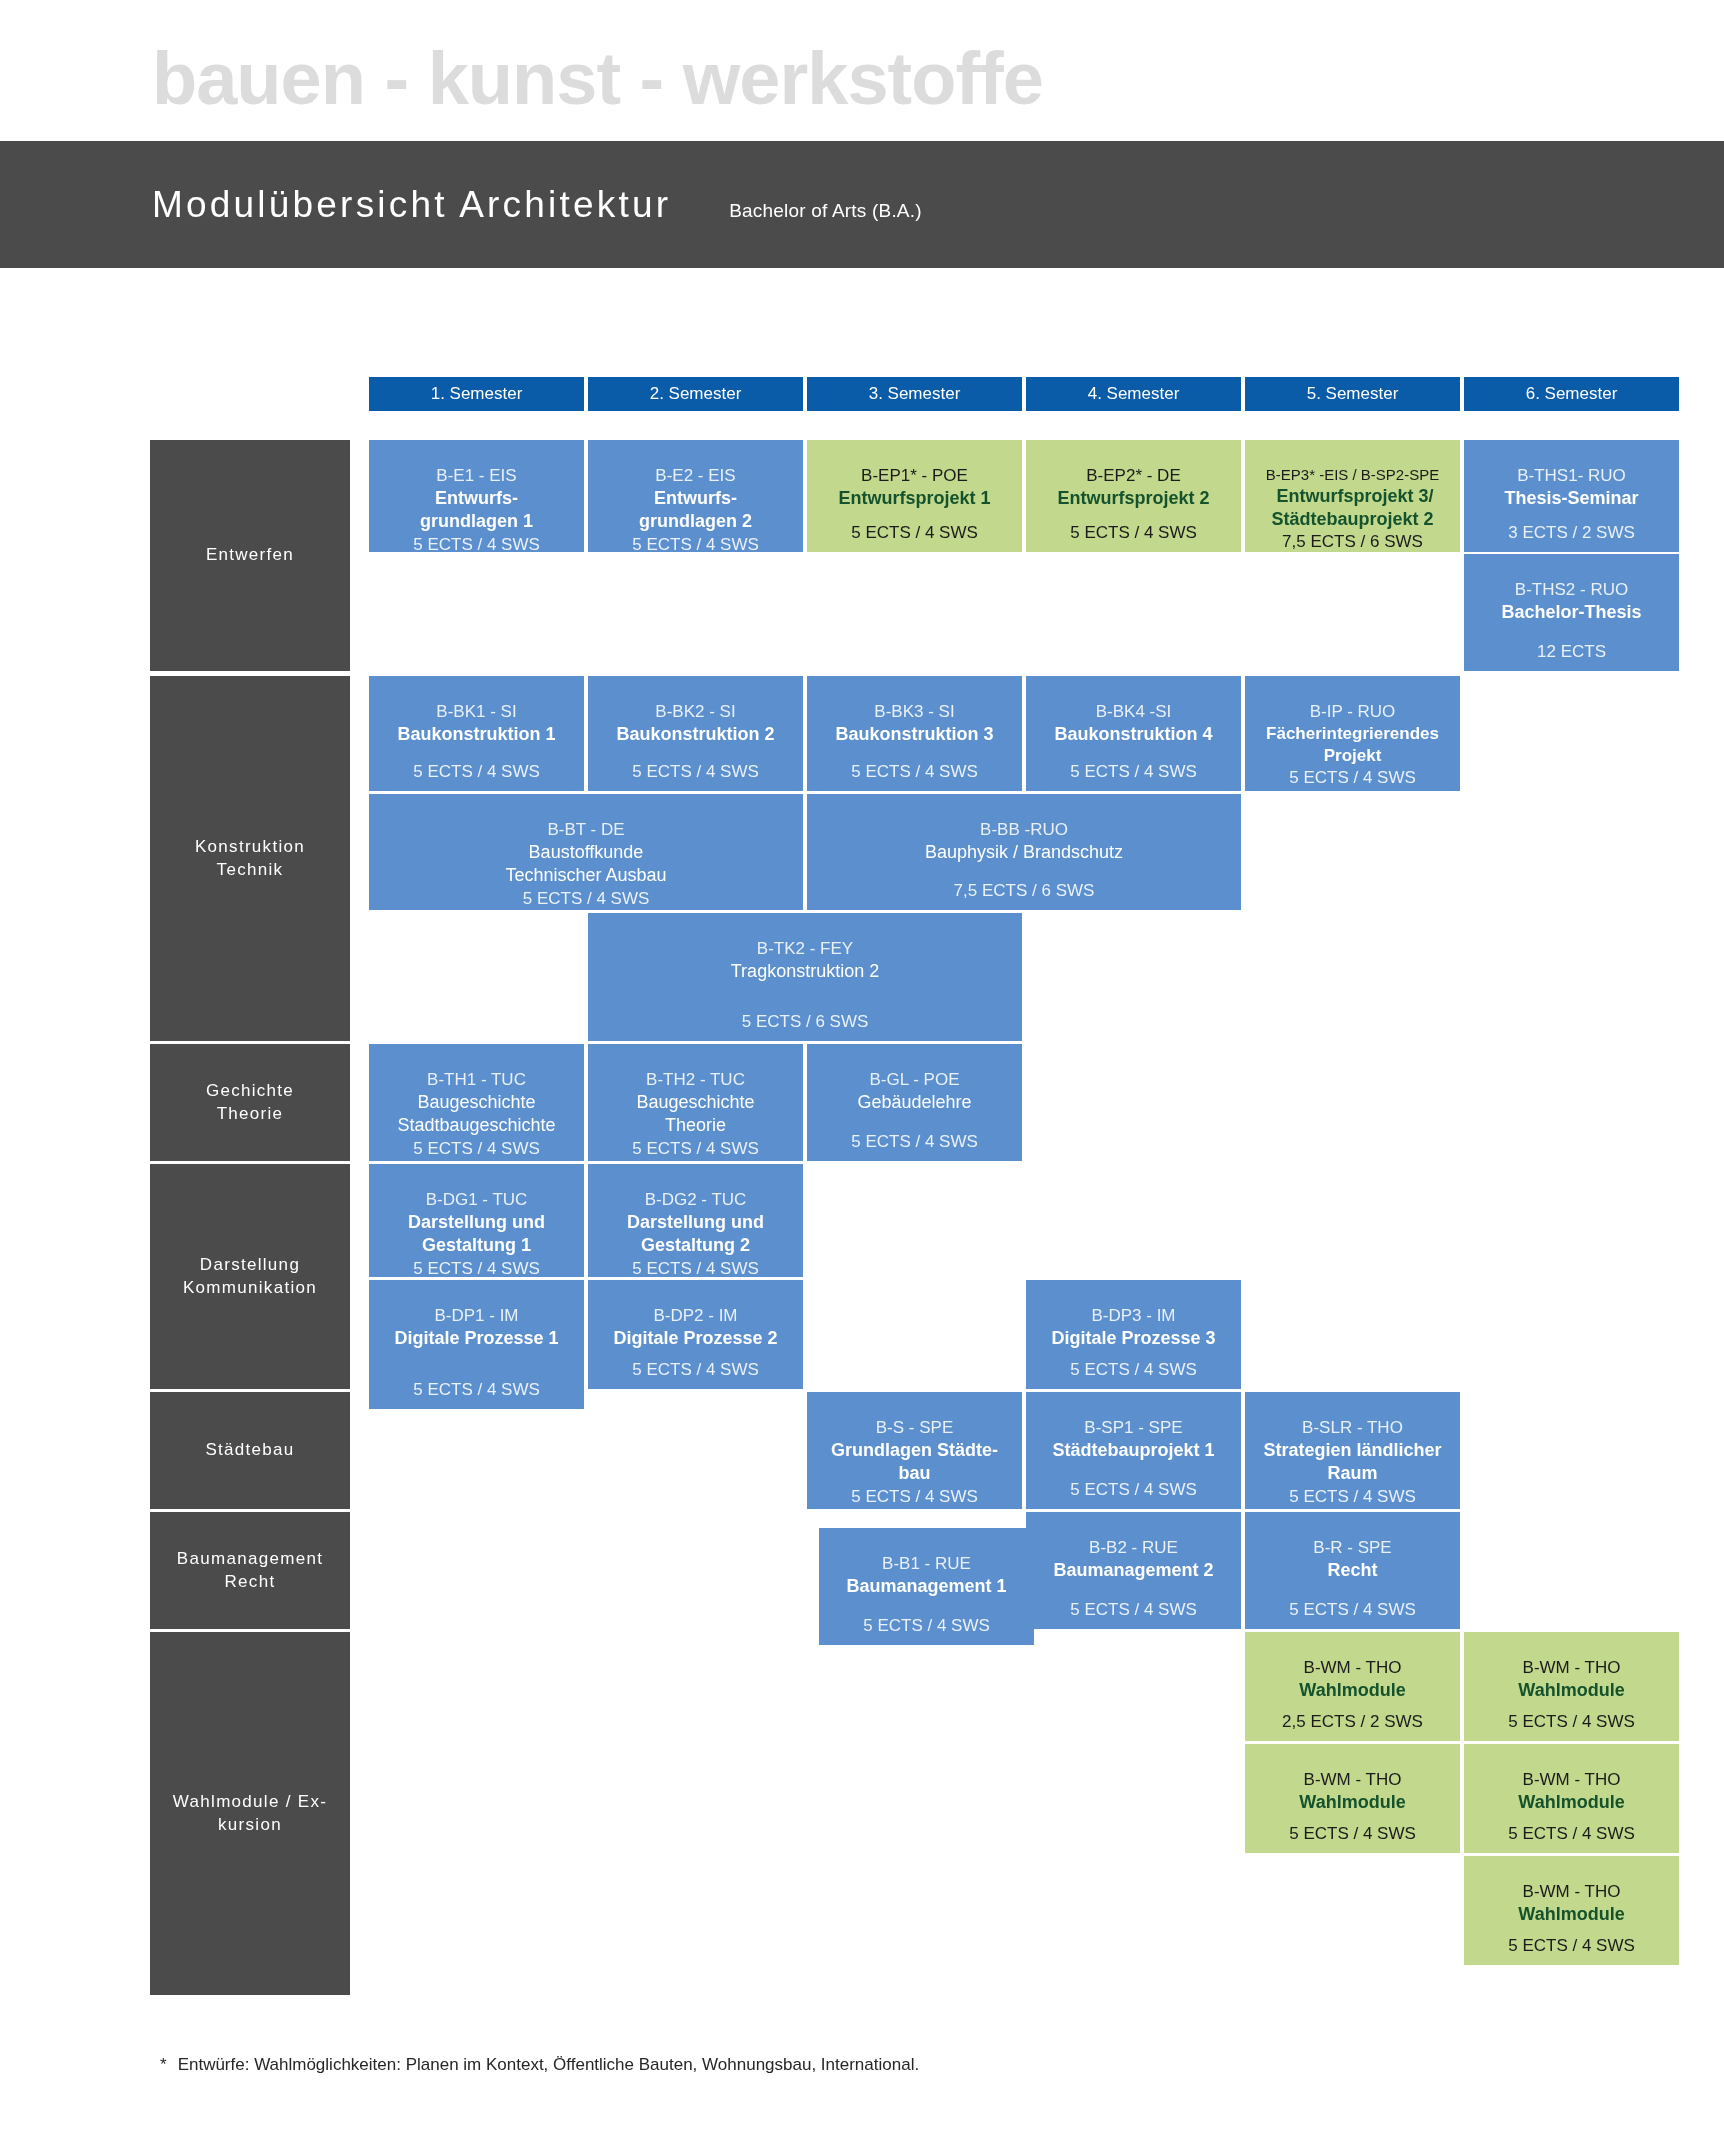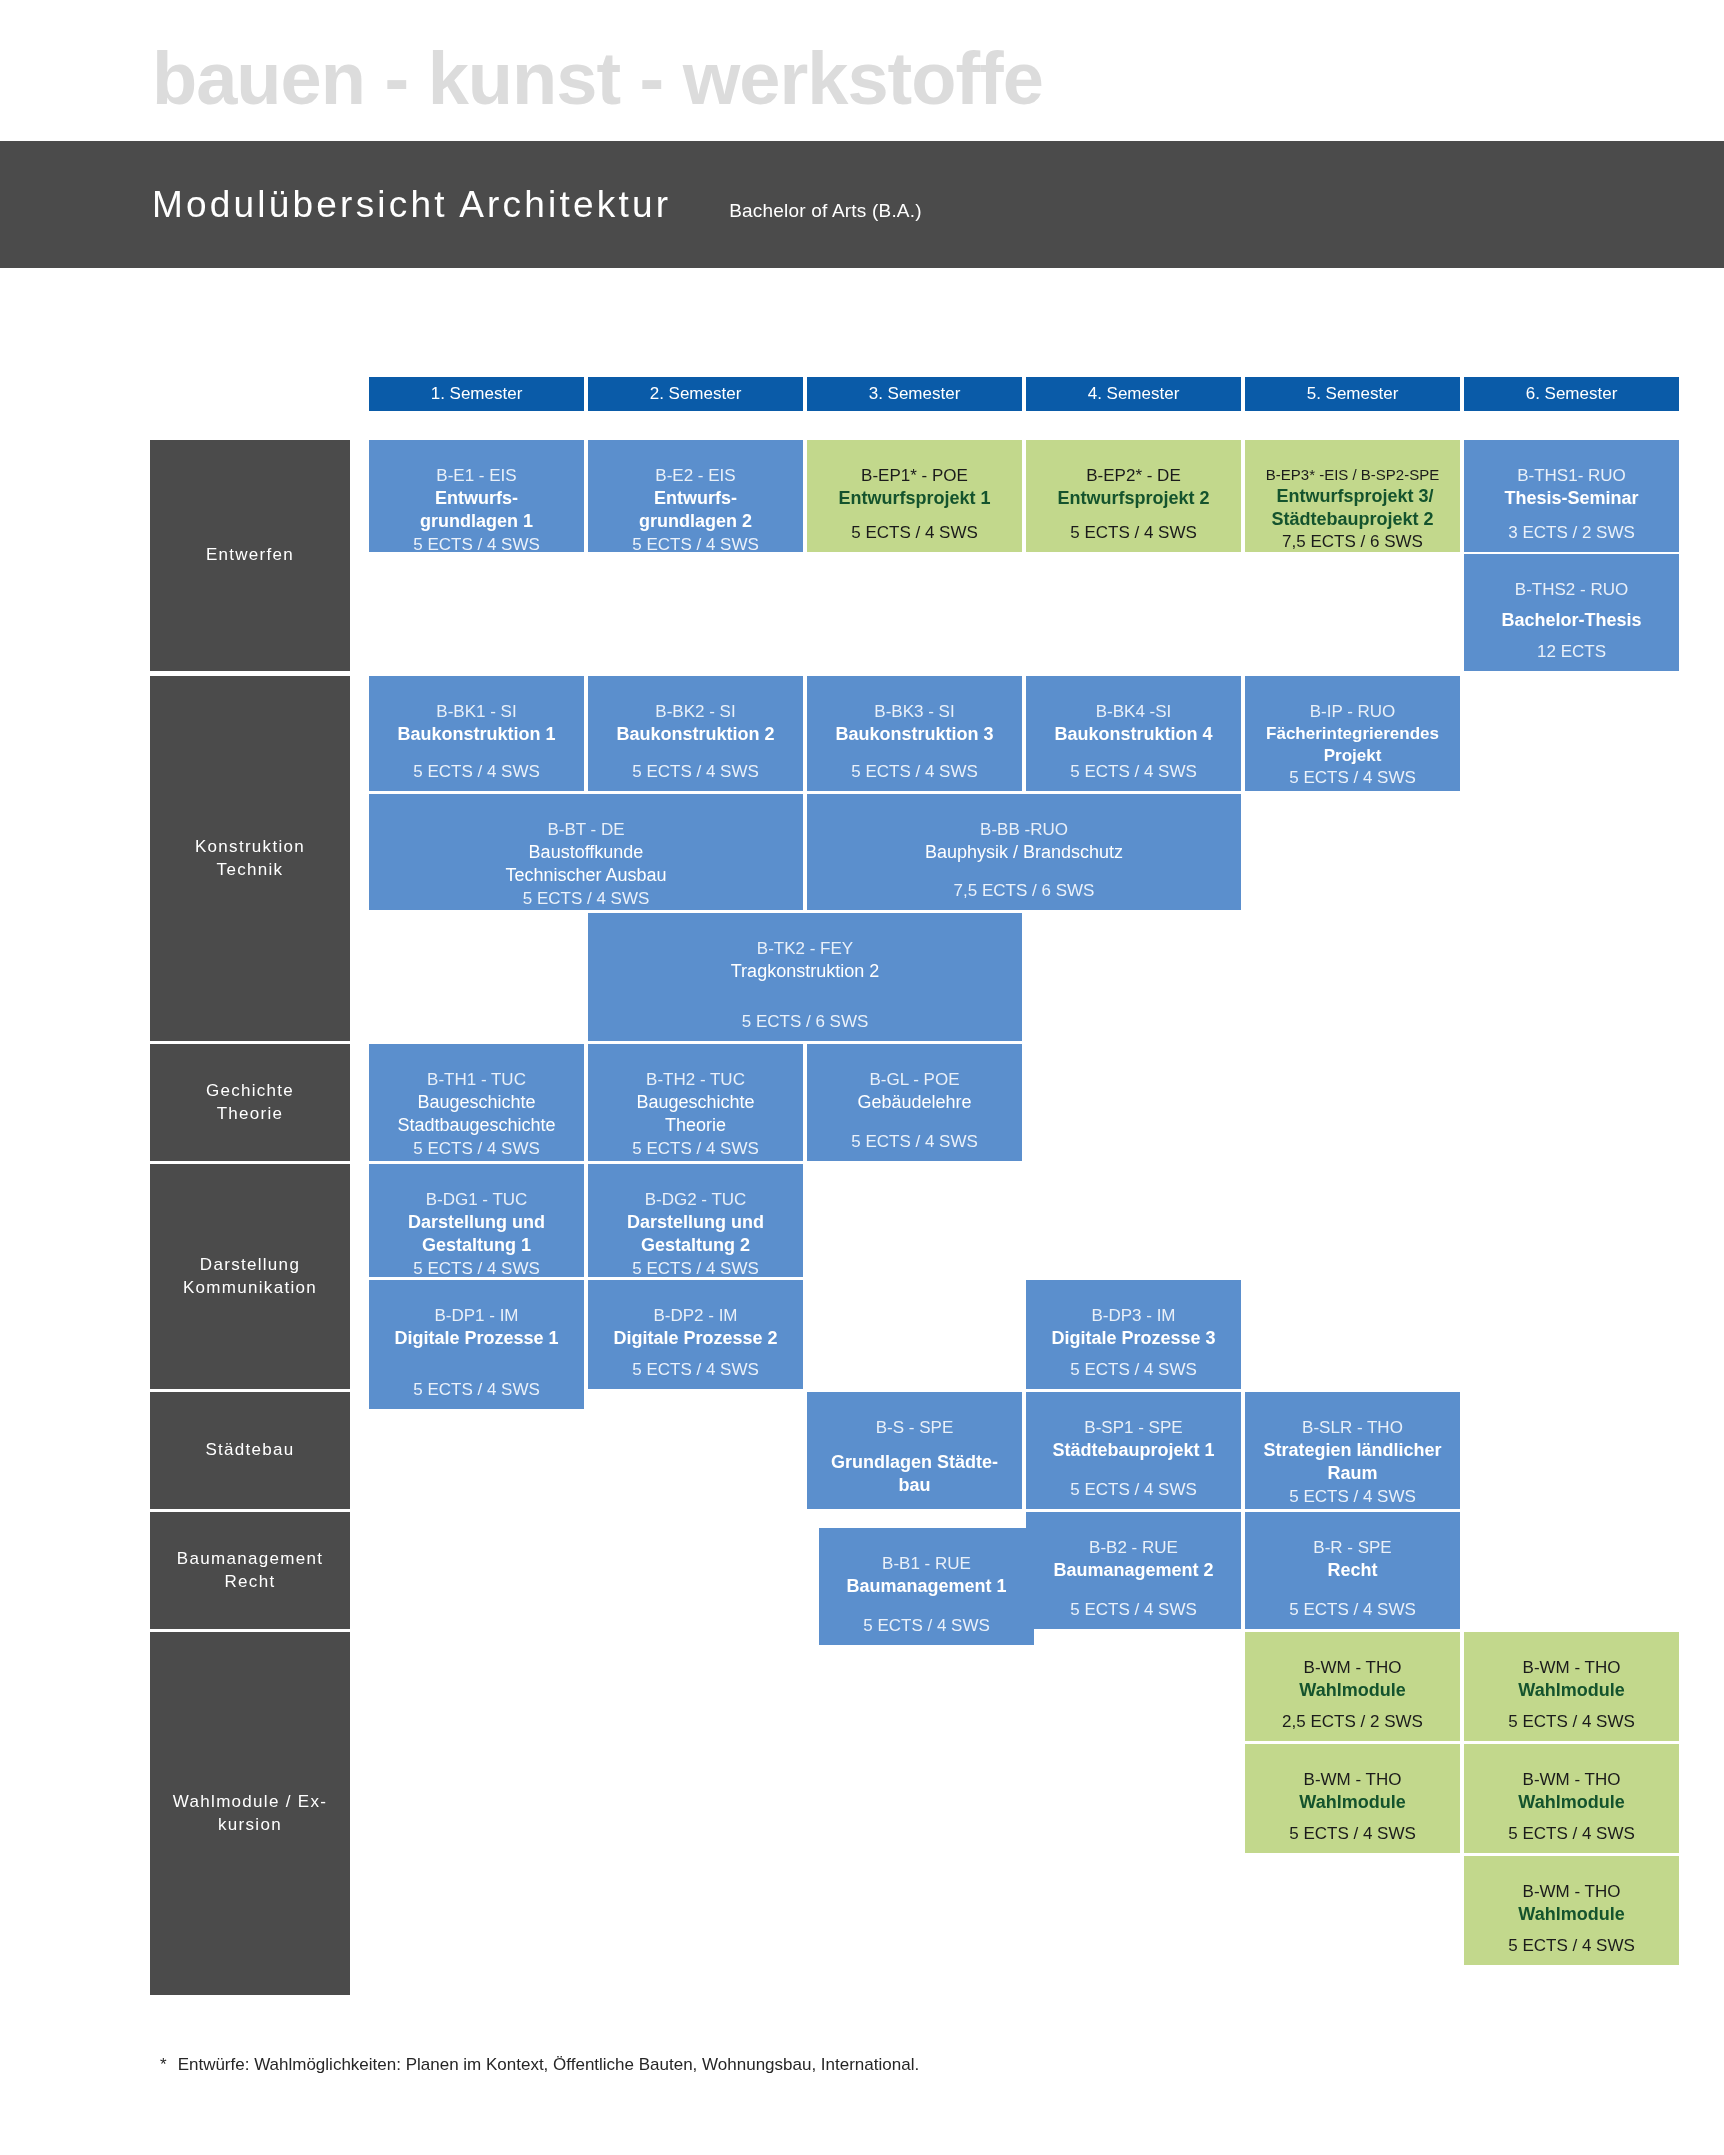--- a/index.html
+++ b/index.html
@@ -140,21 +140,21 @@
   <div class="cell module green" style="left:1245px;top:440px;width:215px;height:112px;">
     <span class="code" style="font-size:15px;">B-EP3* -EIS / B-SP2-SPE</span>
     <span class="name">Entwurfsprojekt 3/<br>Städtebauprojekt 2</span>
     <span class="credits">7,5 ECTS / 6 SWS</span>
   </div>
   <div class="cell module blue" style="left:1464px;top:440px;width:215px;height:112px;">
     <span class="code">B-THS1- RUO</span>
     <span class="name">Thesis-Seminar</span>
     <span class="credits">3 ECTS / 2 SWS</span>
   </div>
-  <div class="cell module blue" style="left:1464px;top:554px;width:215px;height:117px;gap:8px;">
+  <div class="cell module blue" style="left:1464px;top:554px;width:215px;height:117px;">
     <span class="code">B-THS2 - RUO</span>
     <span class="name">Bachelor-Thesis</span>
     <span class="credits">12 ECTS</span>
   </div>
 
   <div class="cell module blue" style="left:369px;top:676px;width:215px;height:115px;">
     <span class="code">B-BK1 - SI</span>
     <span class="name">Baukonstruktion 1</span>
     <span class="credits">5 ECTS / 4 SWS</span>
   </div>
@@ -231,21 +231,21 @@
     <span class="code">B-DP2 - IM</span>
     <span class="name">Digitale Prozesse 2</span>
     <span class="credits">5 ECTS / 4 SWS</span>
   </div>
   <div class="cell module blue" style="left:1026px;top:1280px;width:215px;height:109px;">
     <span class="code">B-DP3 - IM</span>
     <span class="name">Digitale Prozesse 3</span>
     <span class="credits">5 ECTS / 4 SWS</span>
   </div>
 
-  <div class="cell module blue" style="left:807px;top:1392px;width:215px;height:117px;gap:12px;">
+  <div class="cell module blue" style="left:807px;top:1392px;width:215px;height:117px;">
     <span class="code">B-S - SPE</span>
     <span class="name">Grundlagen Städte-<br>bau</span>
     <span class="credits">5 ECTS / 4 SWS</span>
   </div>
   <div class="cell module blue" style="left:1026px;top:1392px;width:215px;height:117px;">
     <span class="code">B-SP1 - SPE</span>
     <span class="name">Städtebauprojekt 1</span>
     <span class="credits">5 ECTS / 4 SWS</span>
   </div>
   <div class="cell module blue" style="left:1245px;top:1392px;width:215px;height:117px;">

